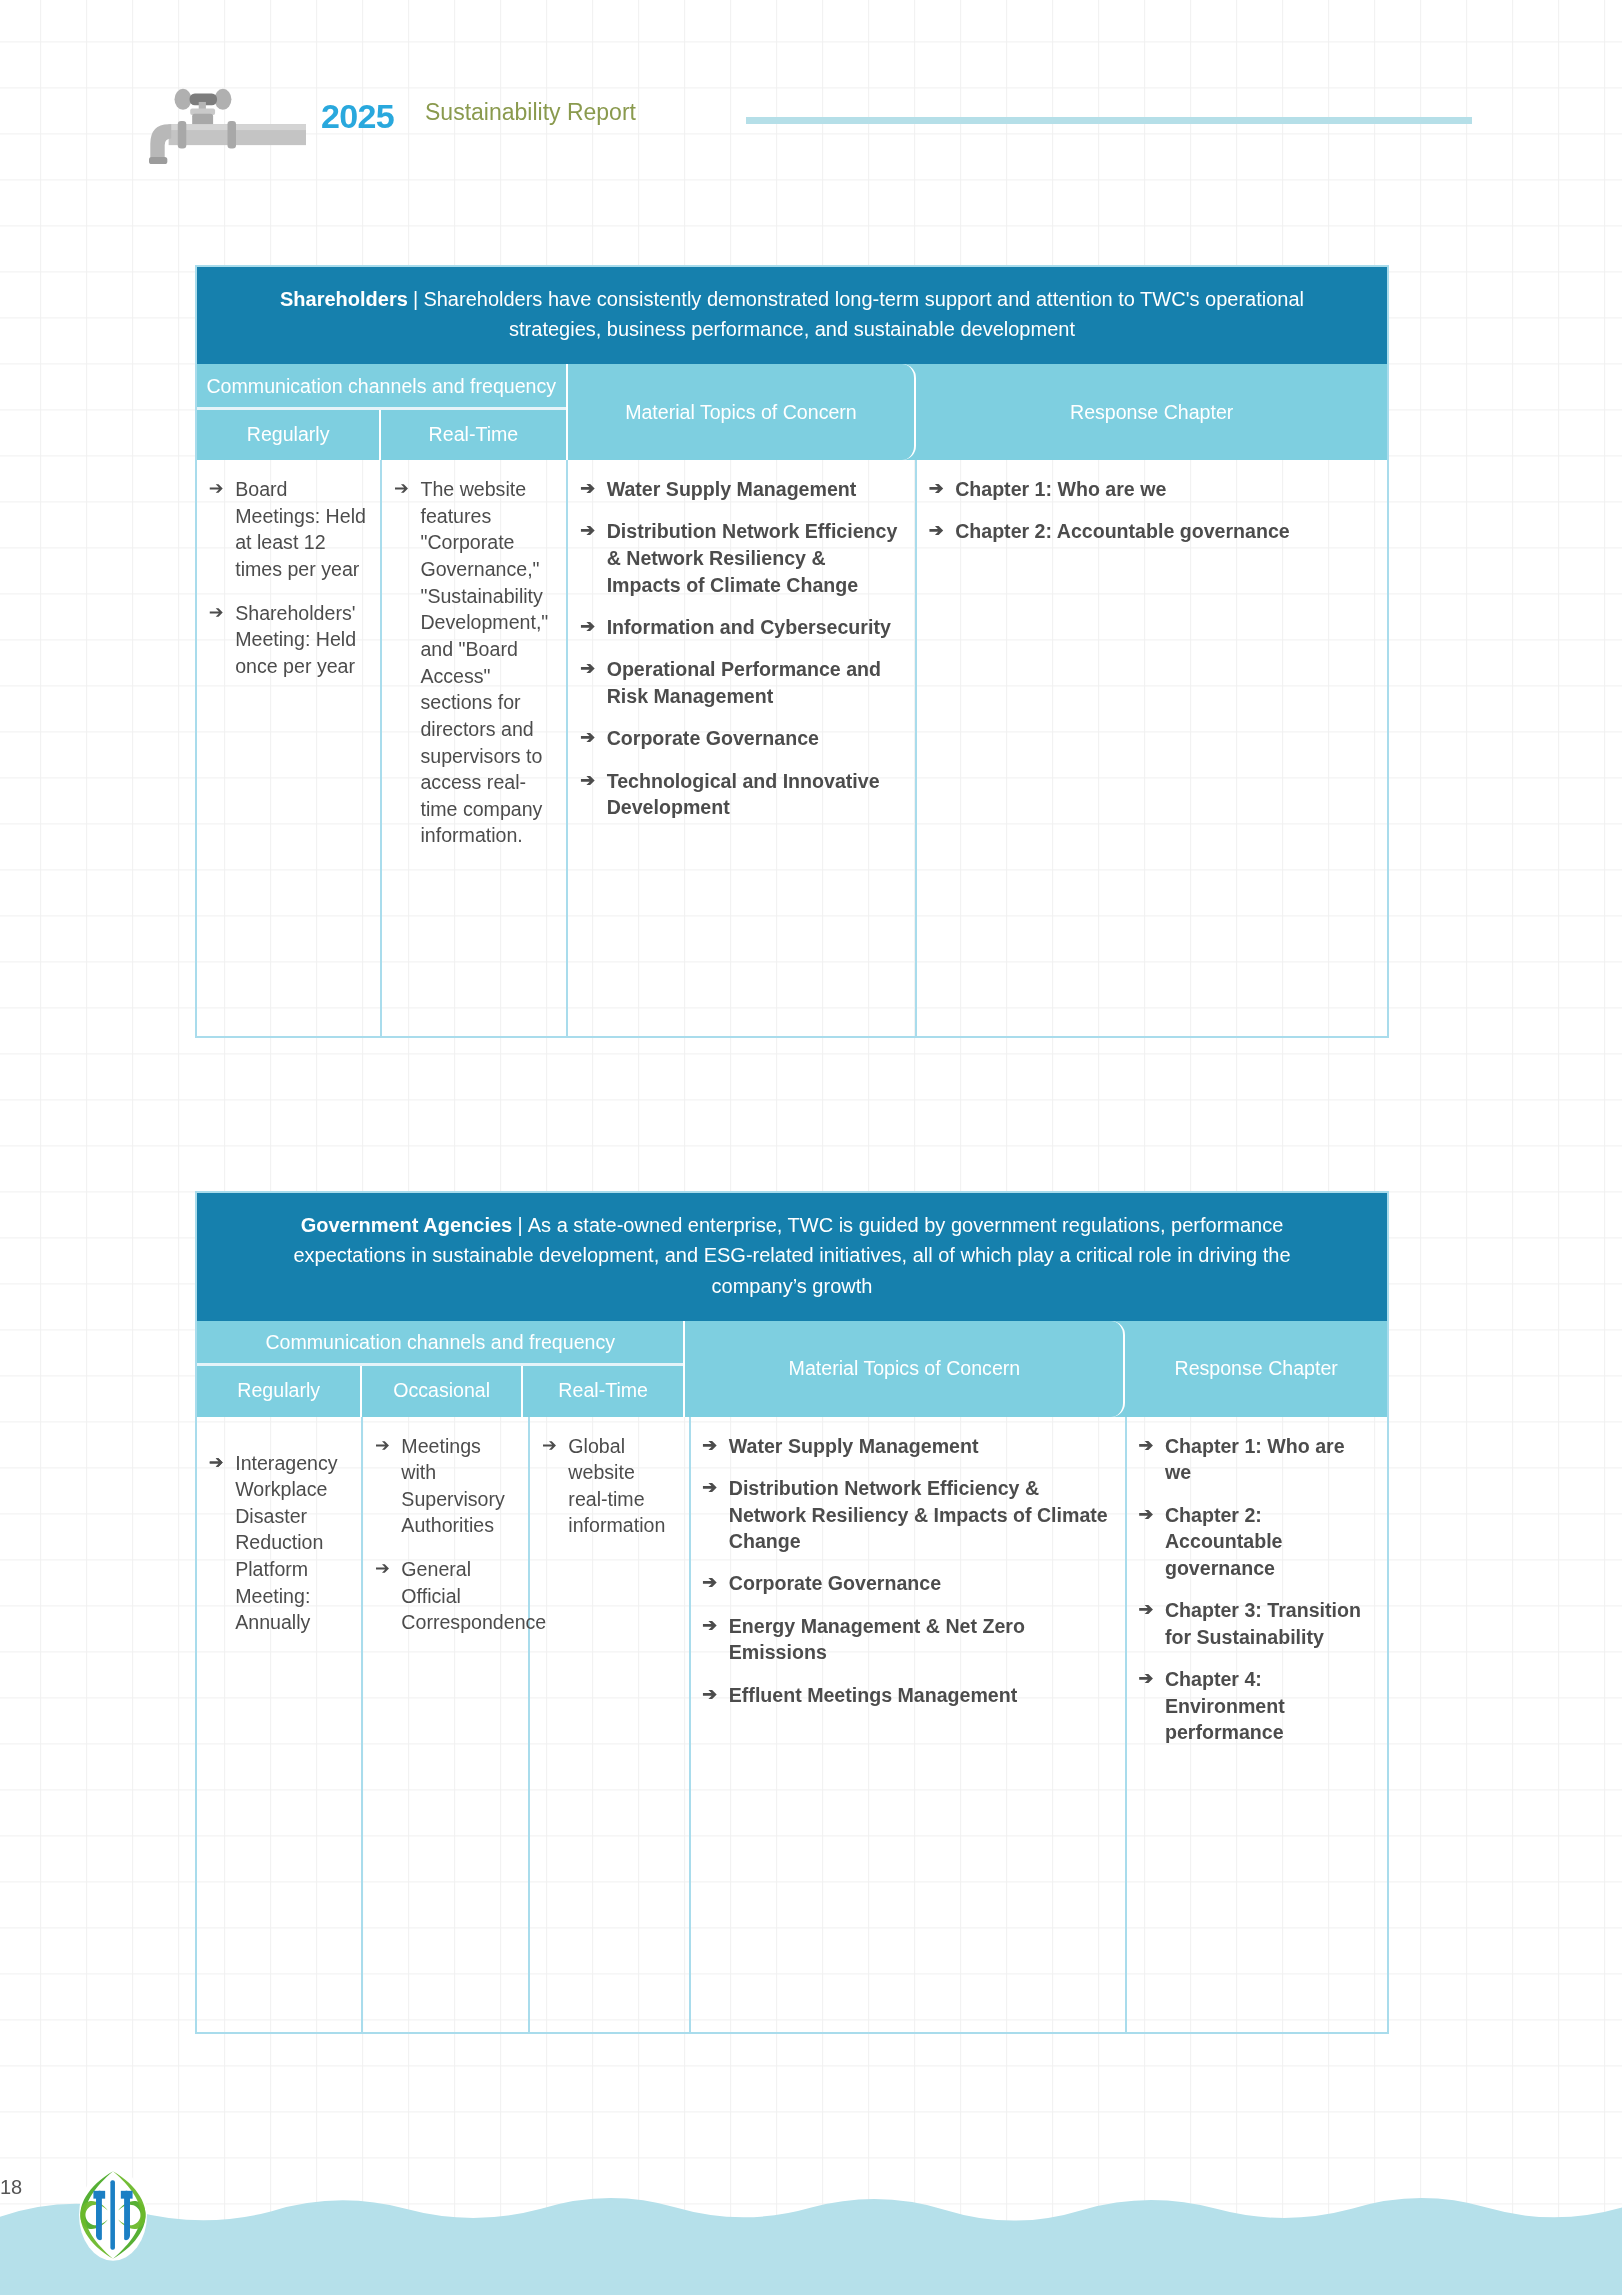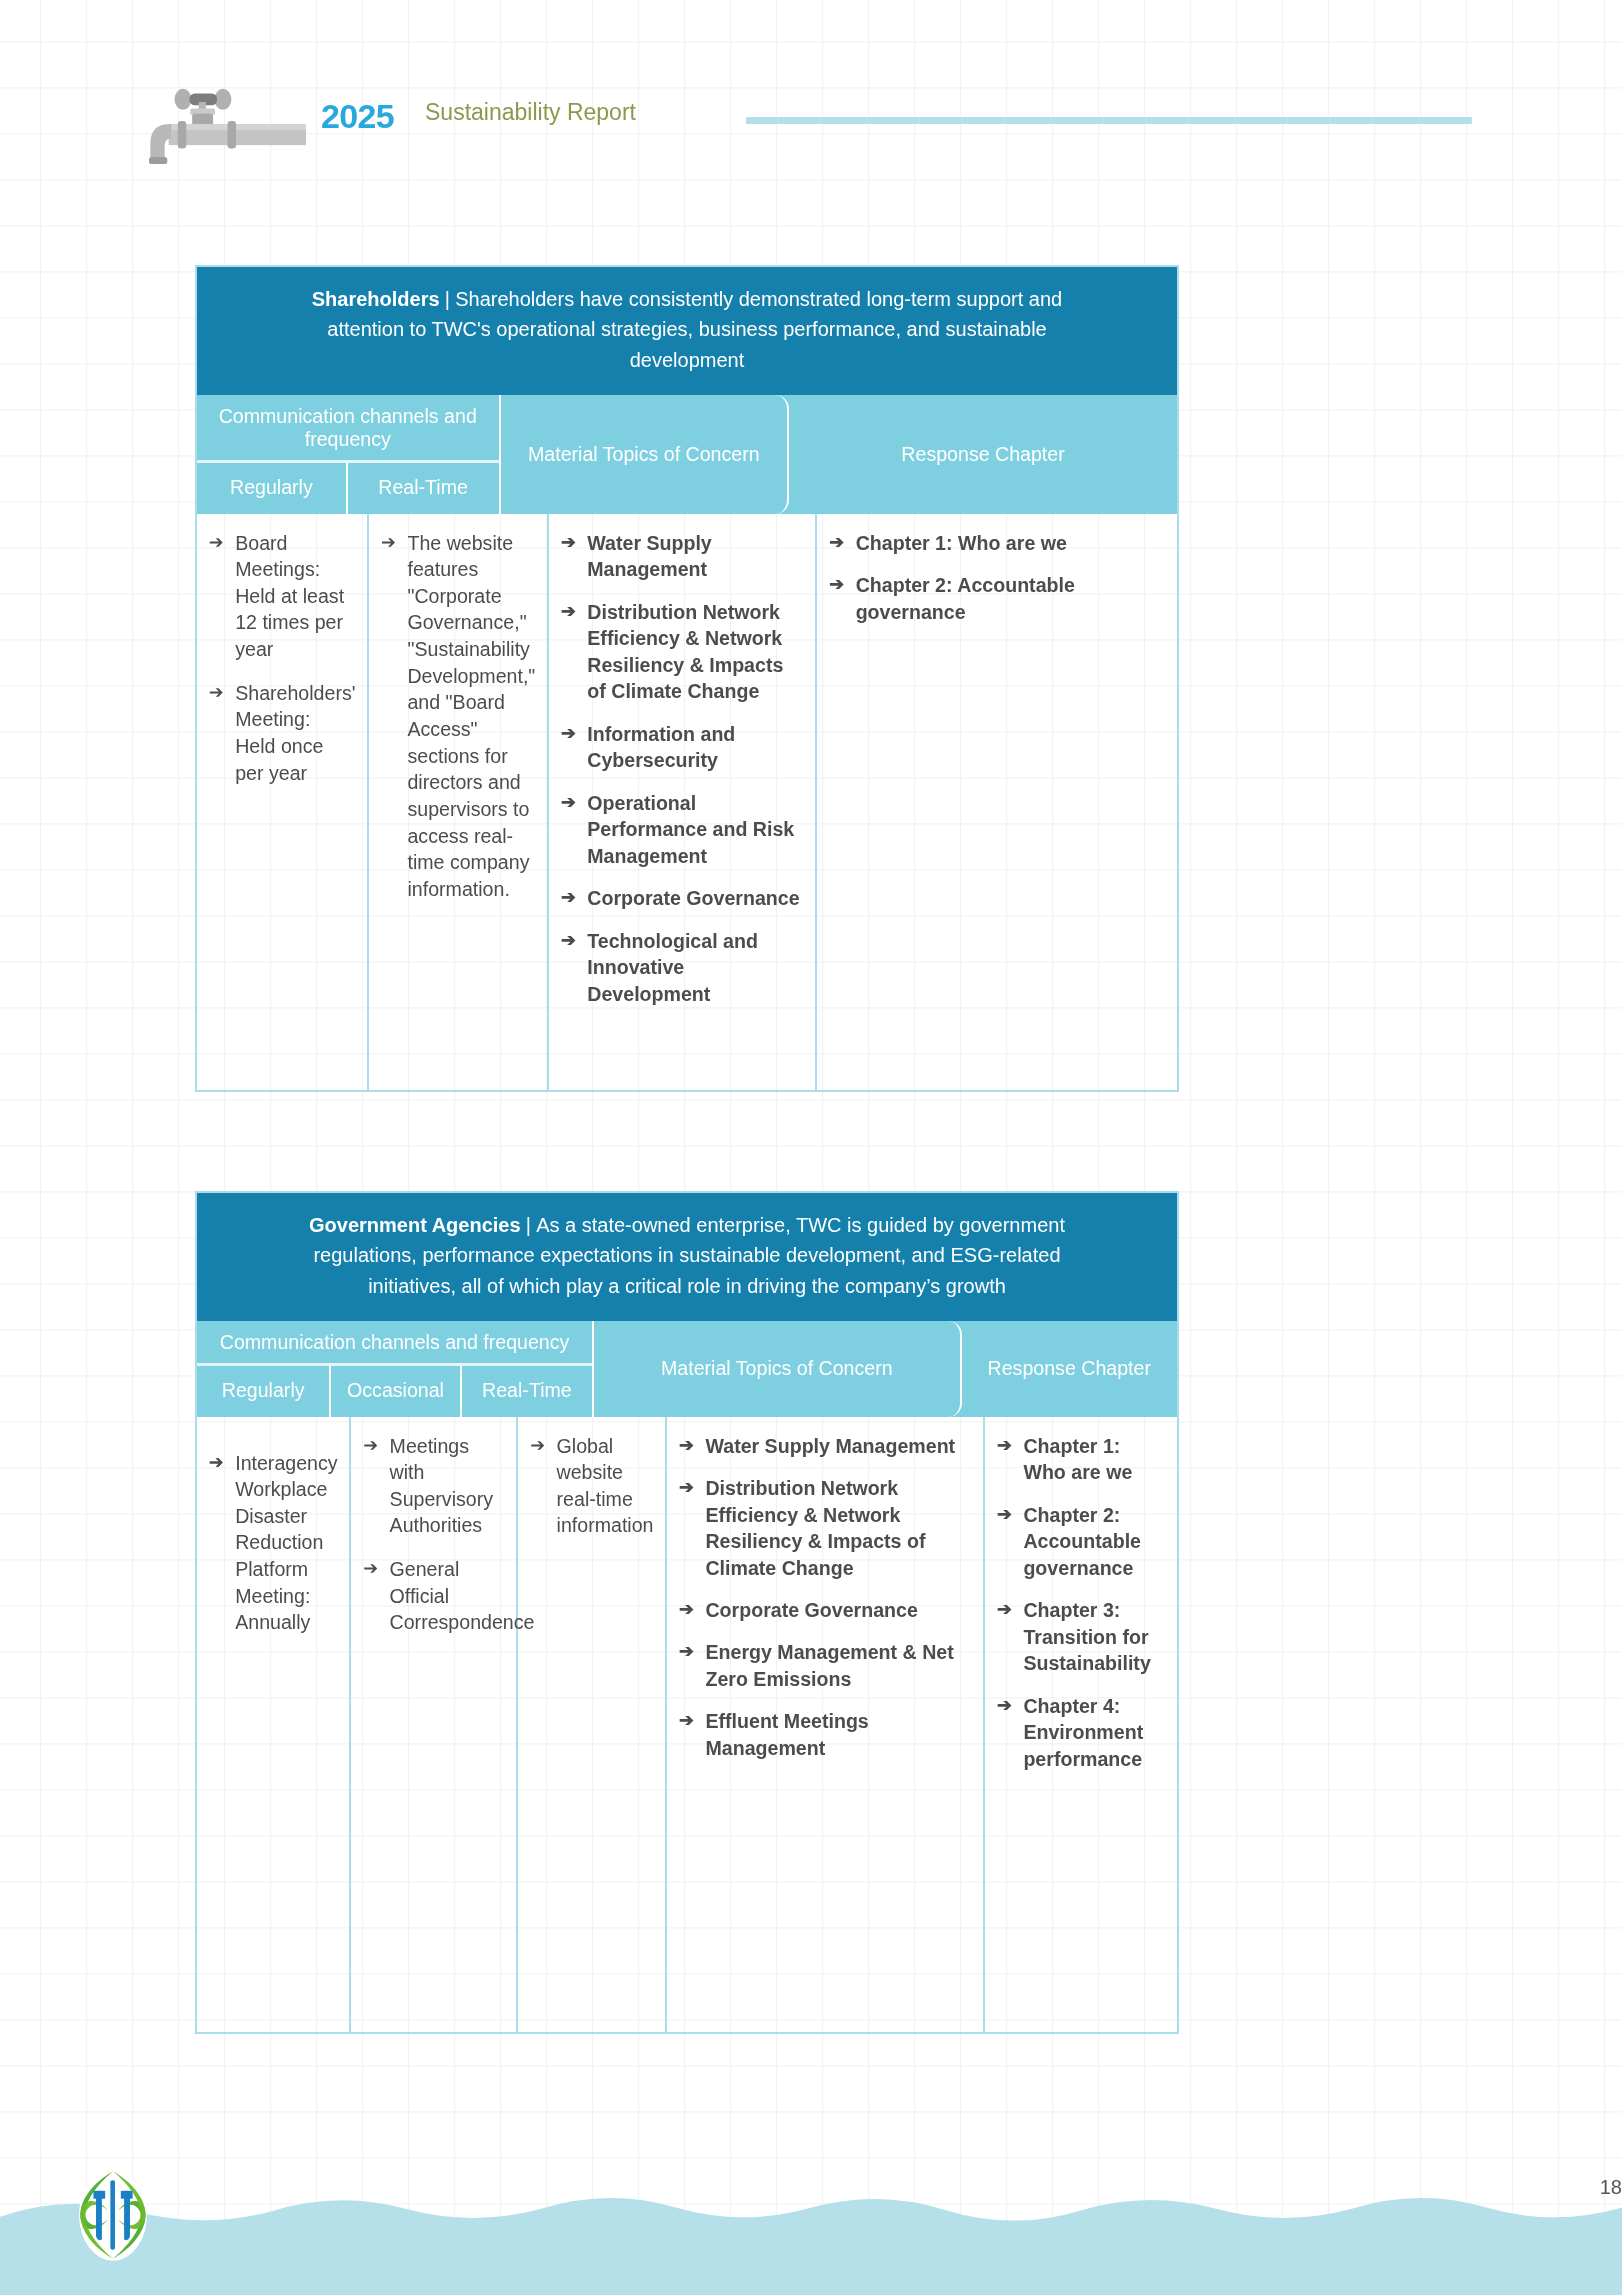--- a/index.html
+++ b/index.html
@@ -80,21 +80,21 @@
     top: 38px;
     width: 726px;
     height: 7.2px;
     background-color: #b5dfe8;
   }
 
   
   .sh-table {
     position: absolute;
     left: 195px;
-    width: 984px;
+    width: 1194px;
     border: 2px solid #a9dcec;
     background: transparent;
   }
 
   .sh-banner {
     background-color: #1680ad;
     color: #ffffff;
     text-align: center;
     padding: 17px 79px 19.6px 79px;
     font-size: 20px;
@@ -195,21 +195,21 @@
   .c-darkblue  { color: #2a77ac; }
   .c-green     { color: #8fa84f; }
   .c-lightgreen{ color: #c3cb6a; }
 
   
   #page-number {
     position: absolute;
     left: 0;
     top: 2176px;
     width: 1622px;
-    text-align: right;
+    text-align: left;
     font-size: 20px;
     color: #555555;
   }
 
   #footer-wave {
     position: absolute;
     left: 0;
     bottom: 0;
     width: 1622px;
     height: 124px;

